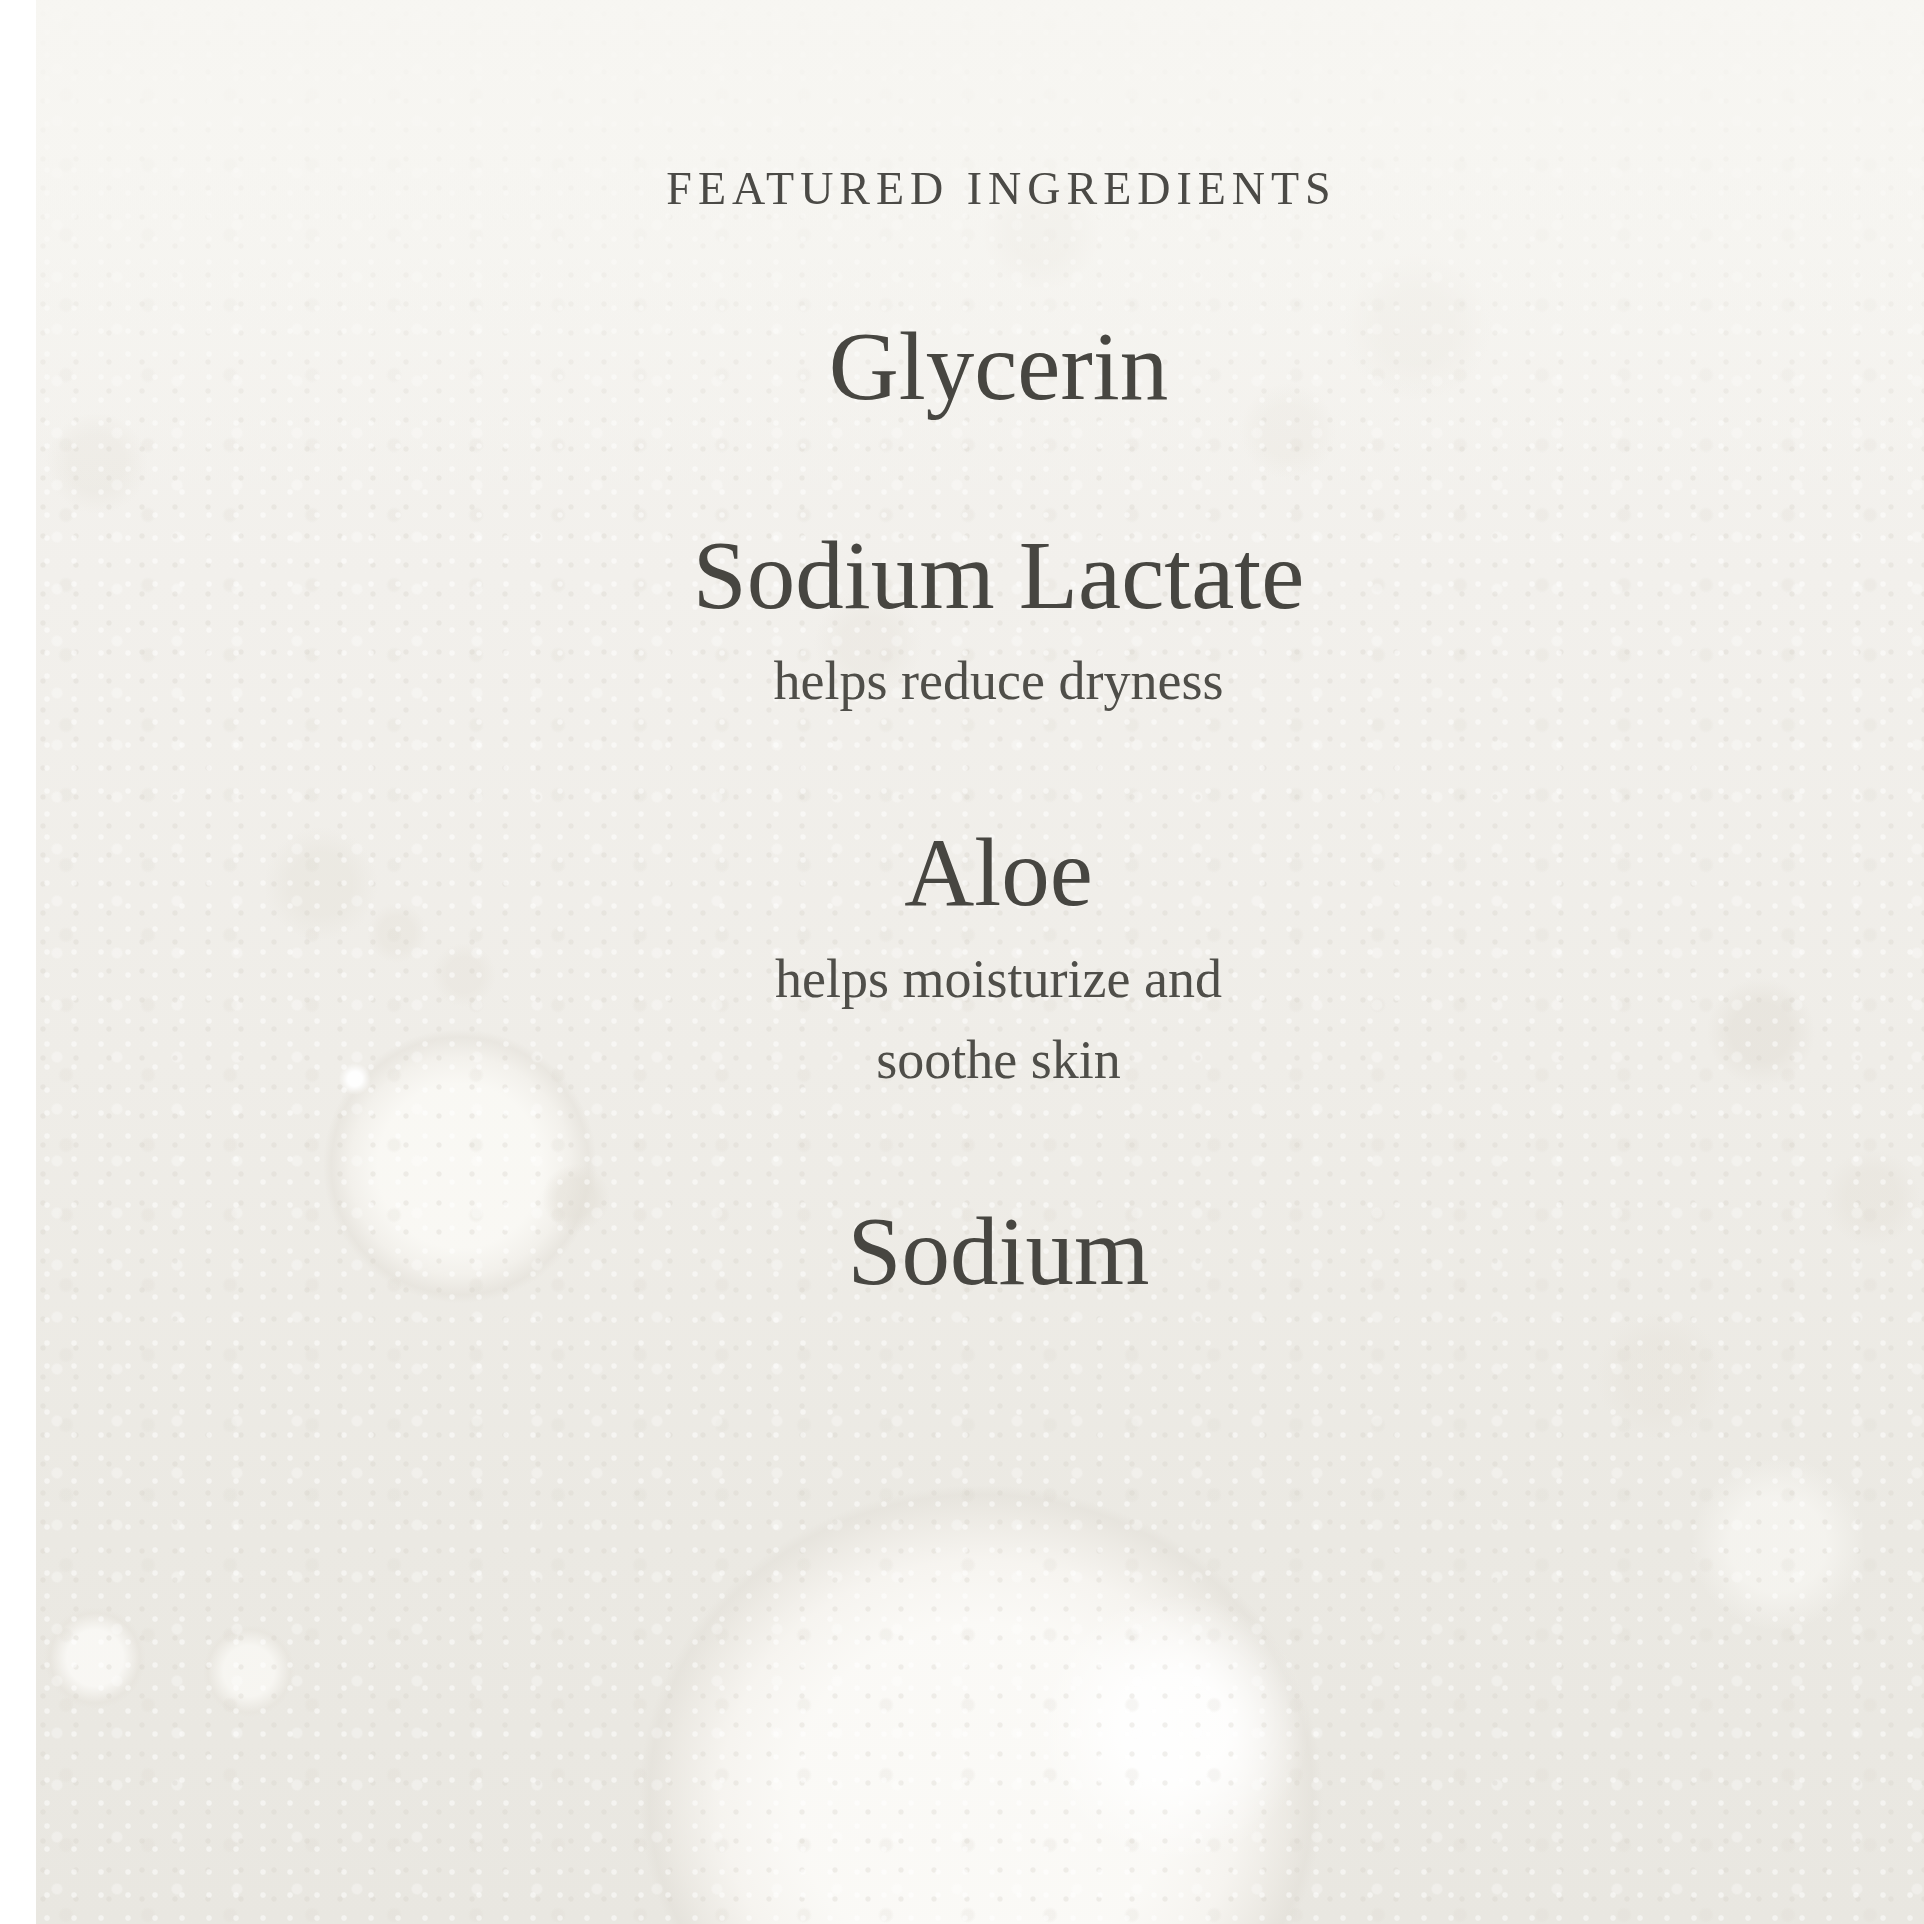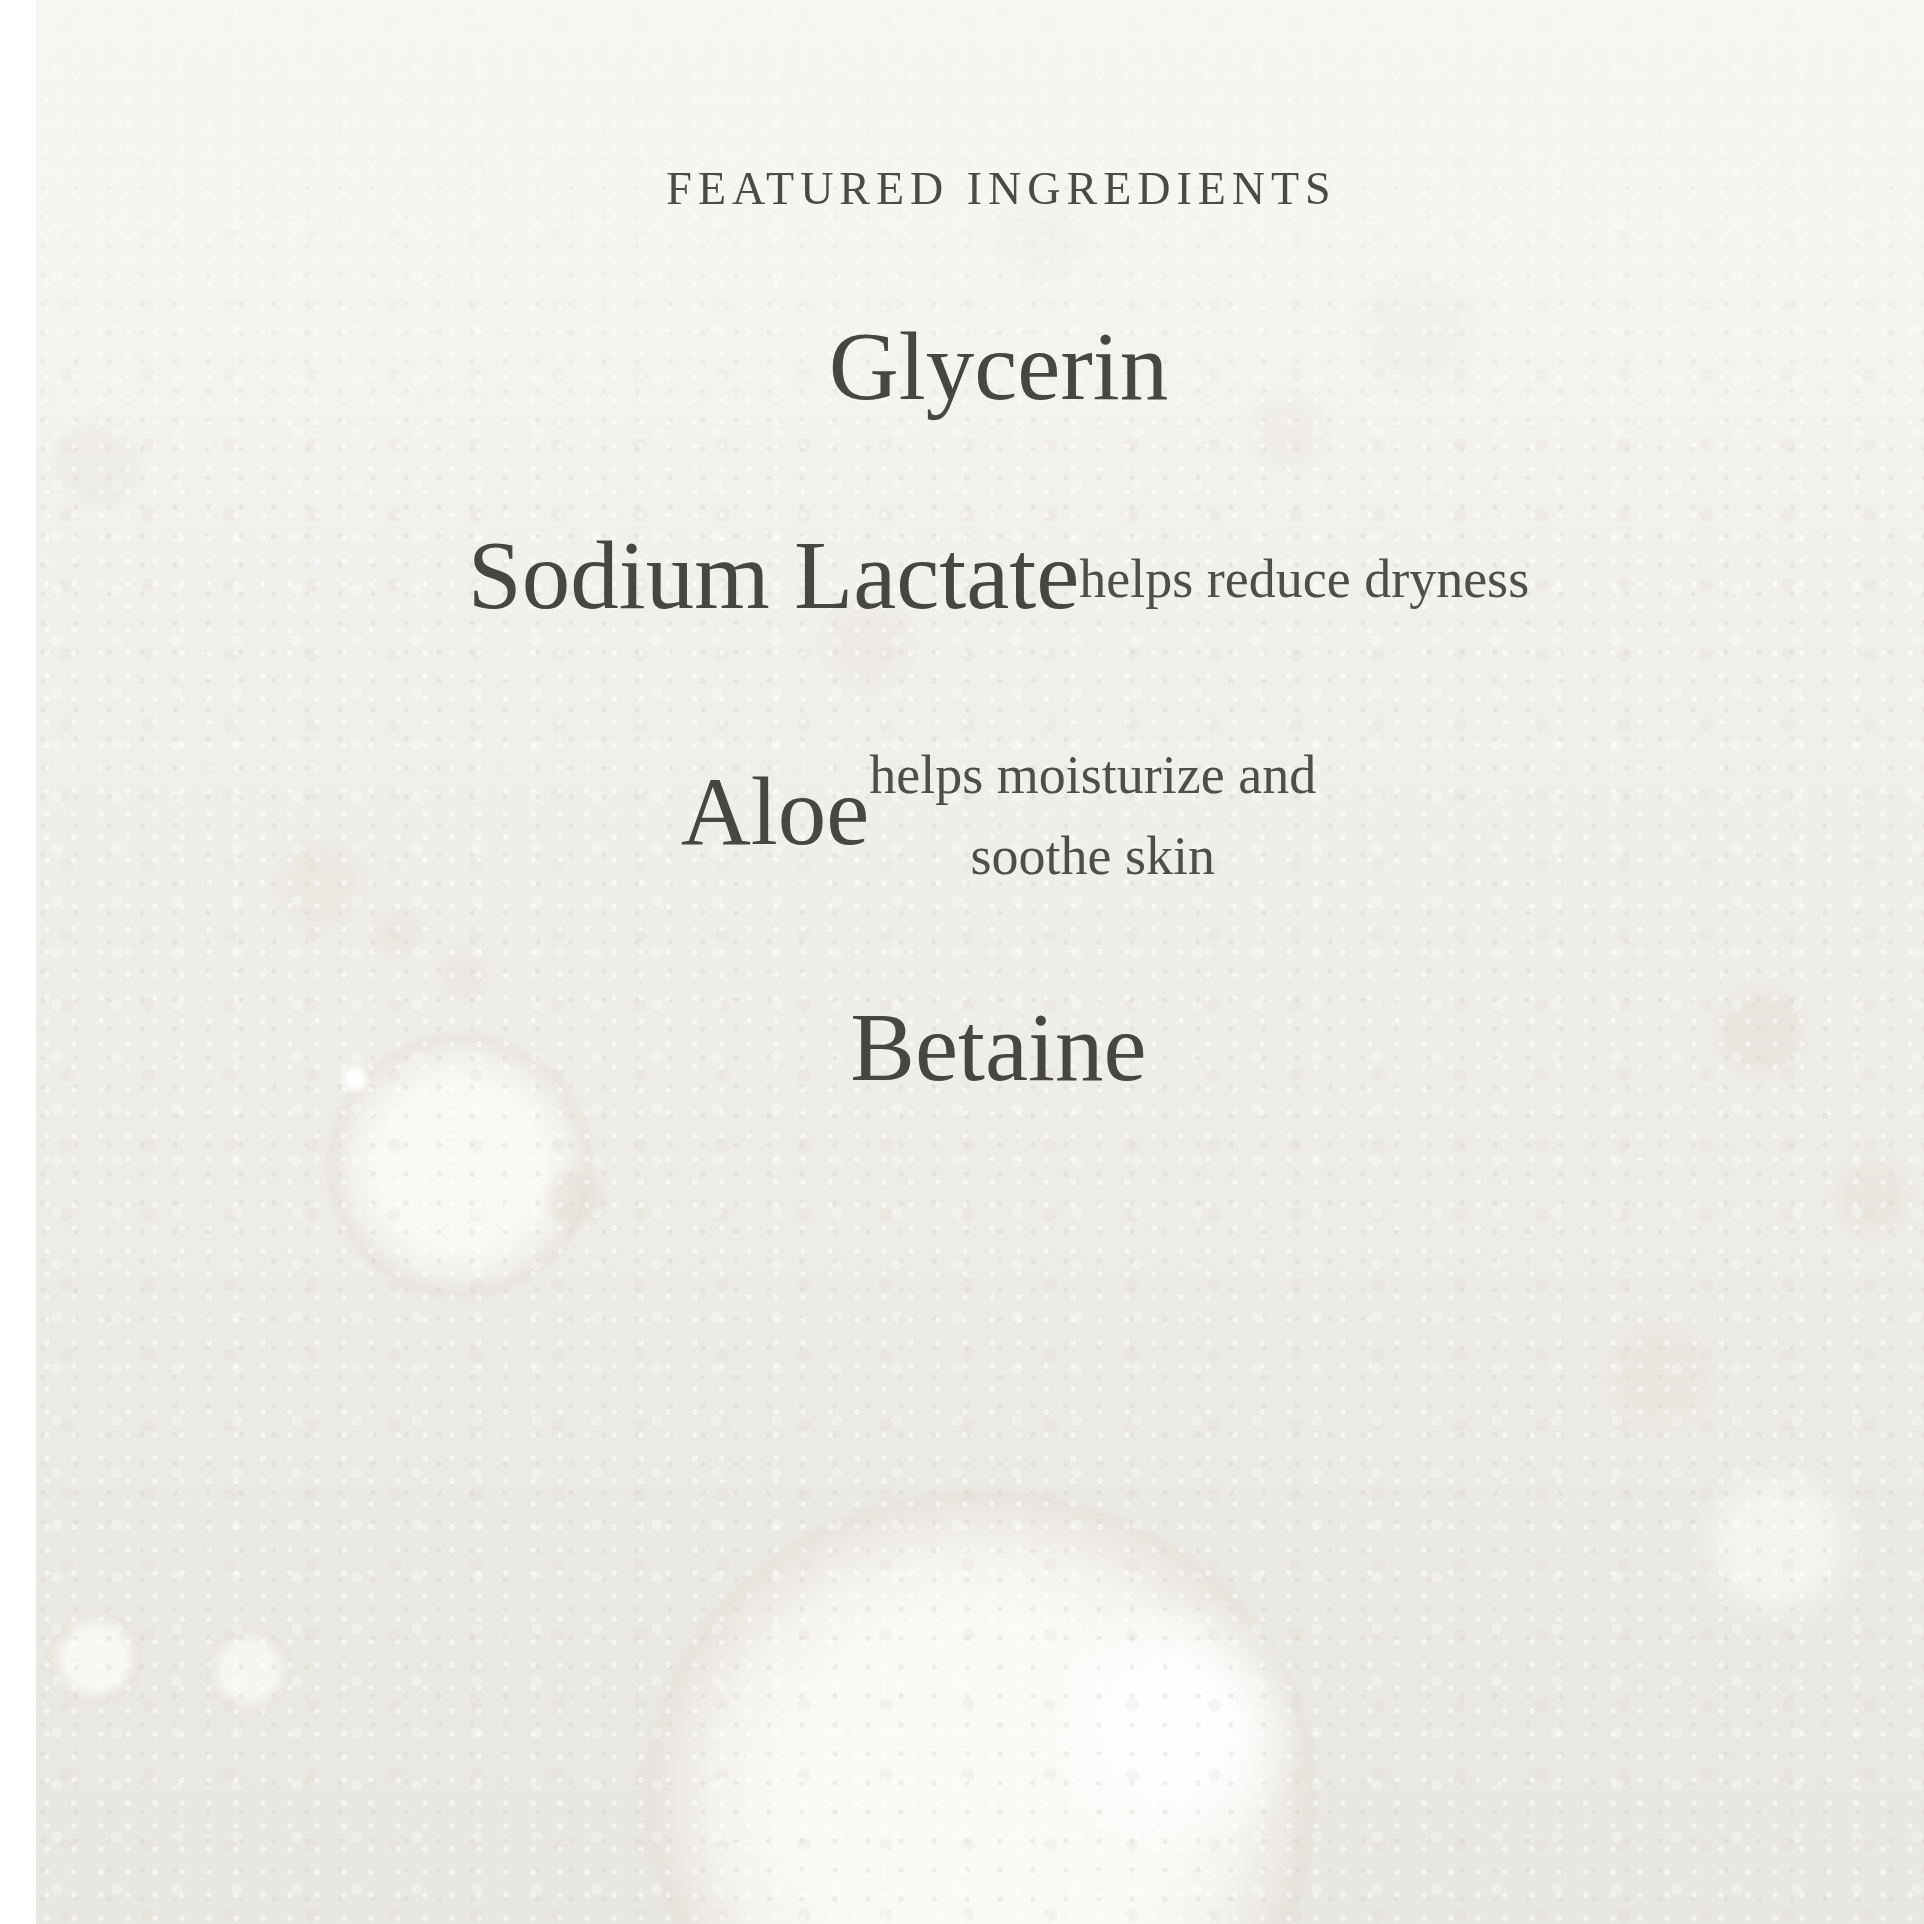--- a/index.html
+++ b/index.html
@@ -85,21 +85,21 @@
     font-size: 46px;
     line-height: 1.2;
     letter-spacing: 0.13em;
     text-indent: 0.13em;
     color: #4b4a46;
     font-weight: 400;
   }
 
   .ingredient {
     display: flex;
-    flex-direction: row;
+    flex-direction: column;
     align-items: center;
     margin-top: 94px;
   }
   .ingredient:first-of-type {
     margin-top: 83px;
   }
 
   .ingredient-name {
     font-size: 97px;
     line-height: 1.18;
@@ -134,18 +134,18 @@
       <div class="ingredient-desc">helps reduce dryness</div>
     </div>
 
     <div class="ingredient">
       <h2 class="ingredient-name">Aloe</h2>
       <div class="ingredient-desc">helps moisturize and
 soothe skin</div>
     </div>
 
     <div class="ingredient">
-      <h2 class="ingredient-name">Betaine</h2>
+      <h2 class="ingredient-name">Sodium</h2>
     </div>
 
   </div>
 </div>
 
 
 </body></html>

